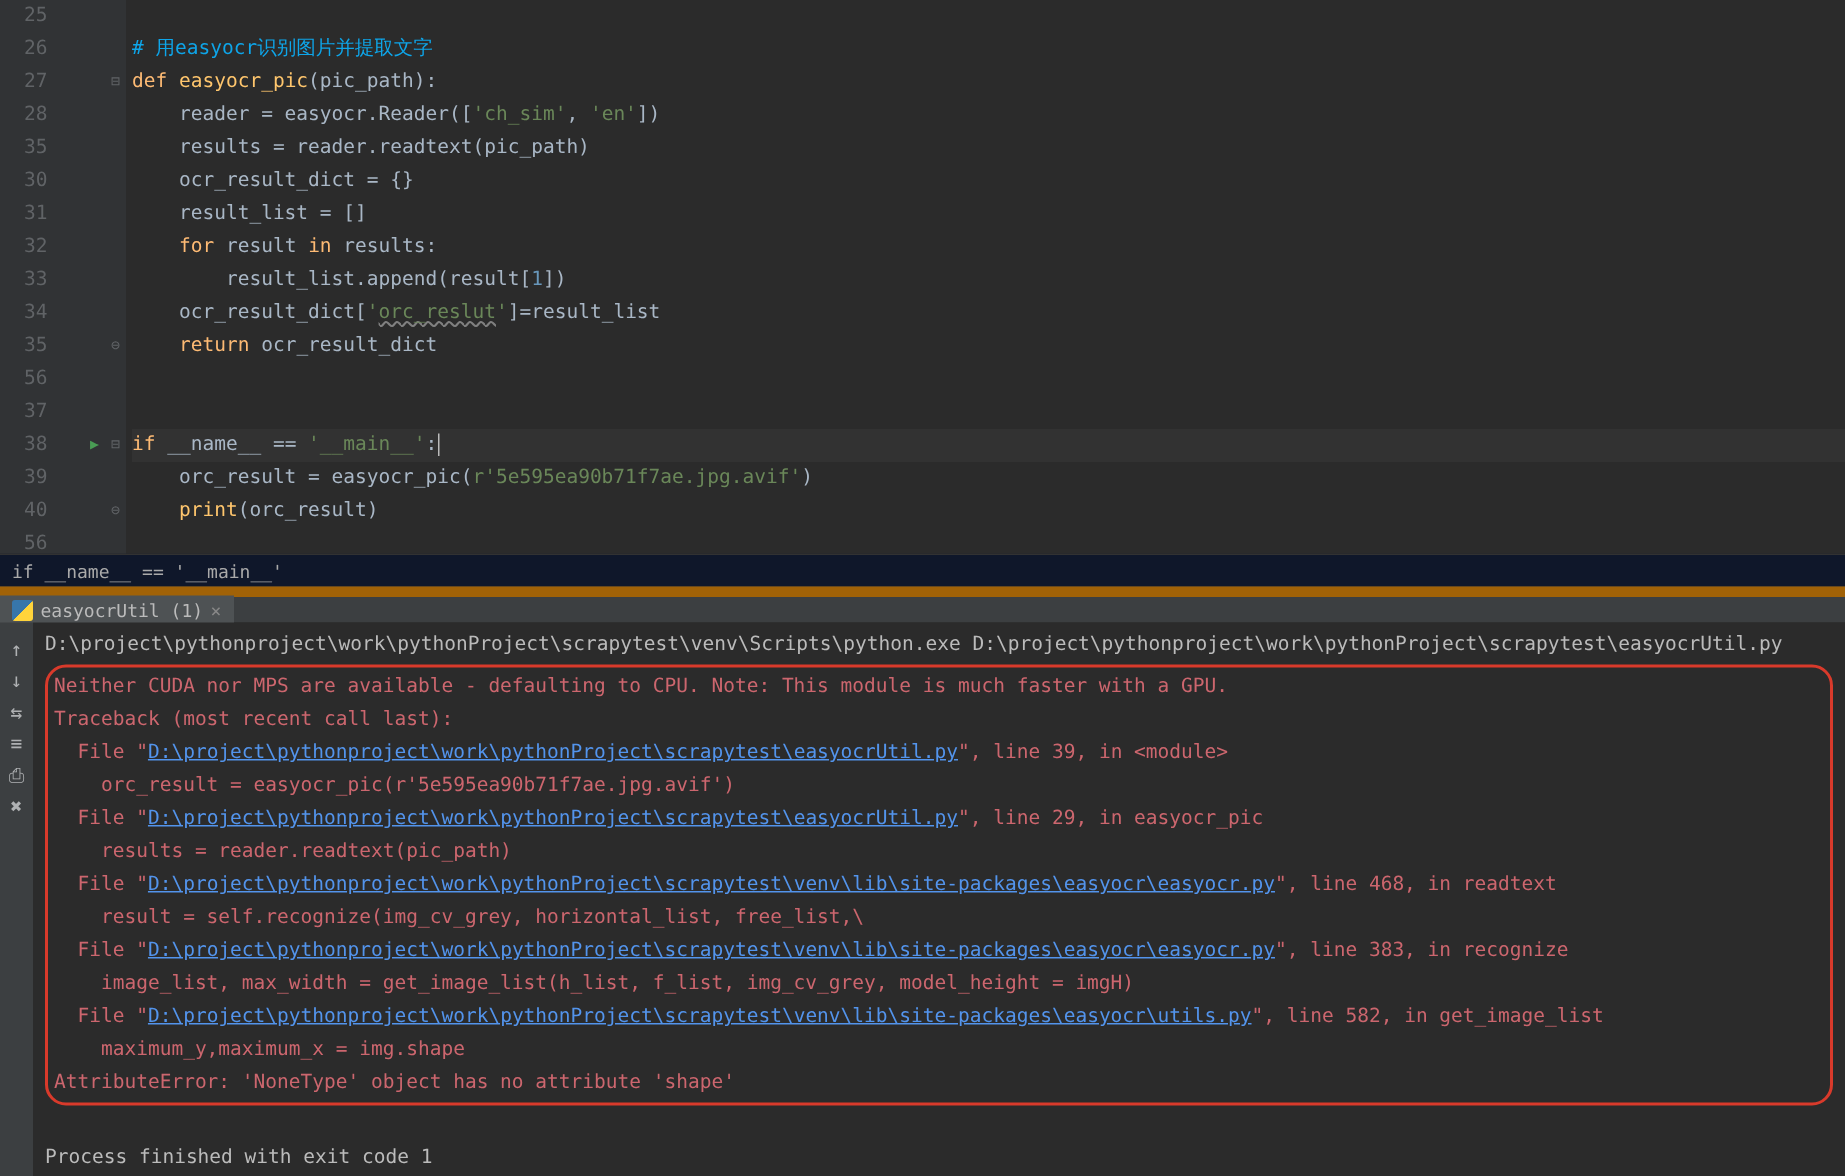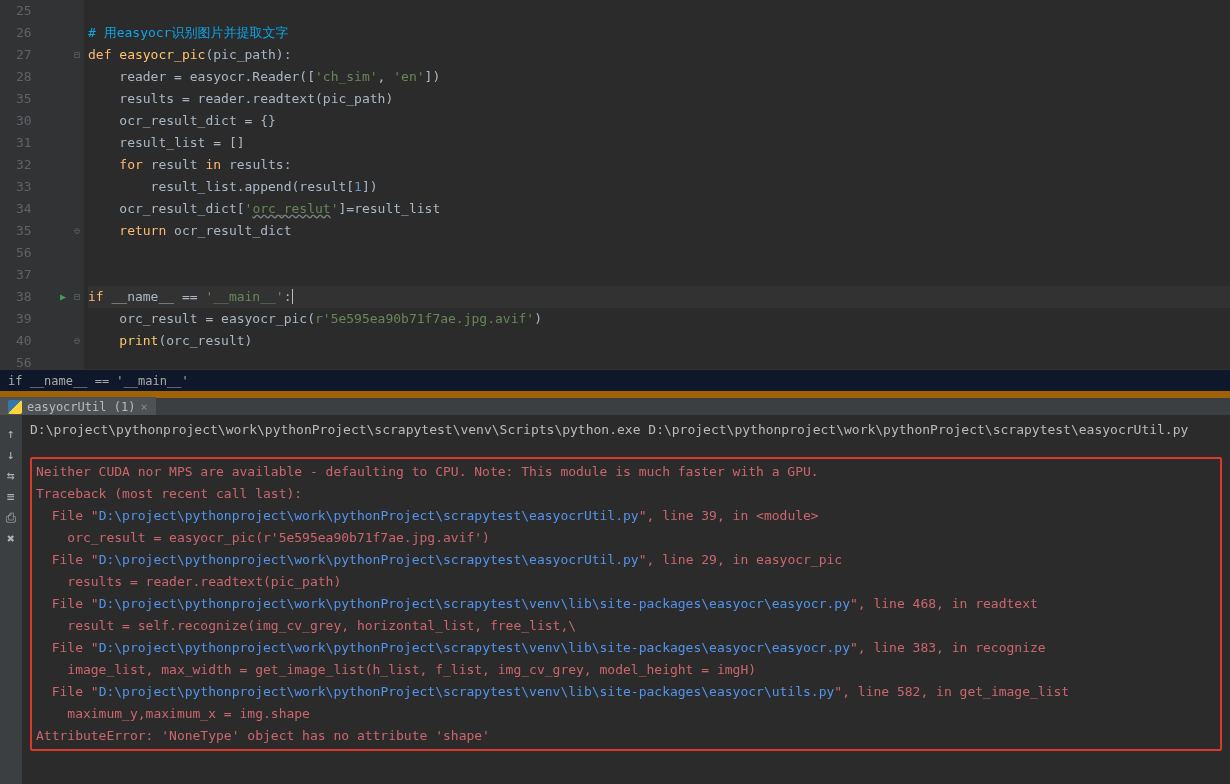--- a/index.html
+++ b/index.html
@@ -127,26 +127,26 @@
 .console {
   flex:1;
   background:#2b2b2b;
   padding:4px 8px;
   line-height:22px;
   white-space:pre;
   overflow:hidden;
 }
 .err-box {
   border:2px solid #d93a2b;
-  border-radius:2px;
+  border-radius:14px;
   padding:2px 4px;
-  margin:16px 0;
+  margin:2px 0;
 }
 .err { color:#cc666e; }
-.err-link { color:#5394ec; }
+.err-link { color:#5394ec; text-decoration:underline; }
 .console .plain { color:#bbb; }
 </style>
 </head>
 <body>
 
 <div class="editor-area">
   <div class="gutter-icons">
     <div class="gi"></div>
   </div>
   <div class="line-numbers" id="ln">

